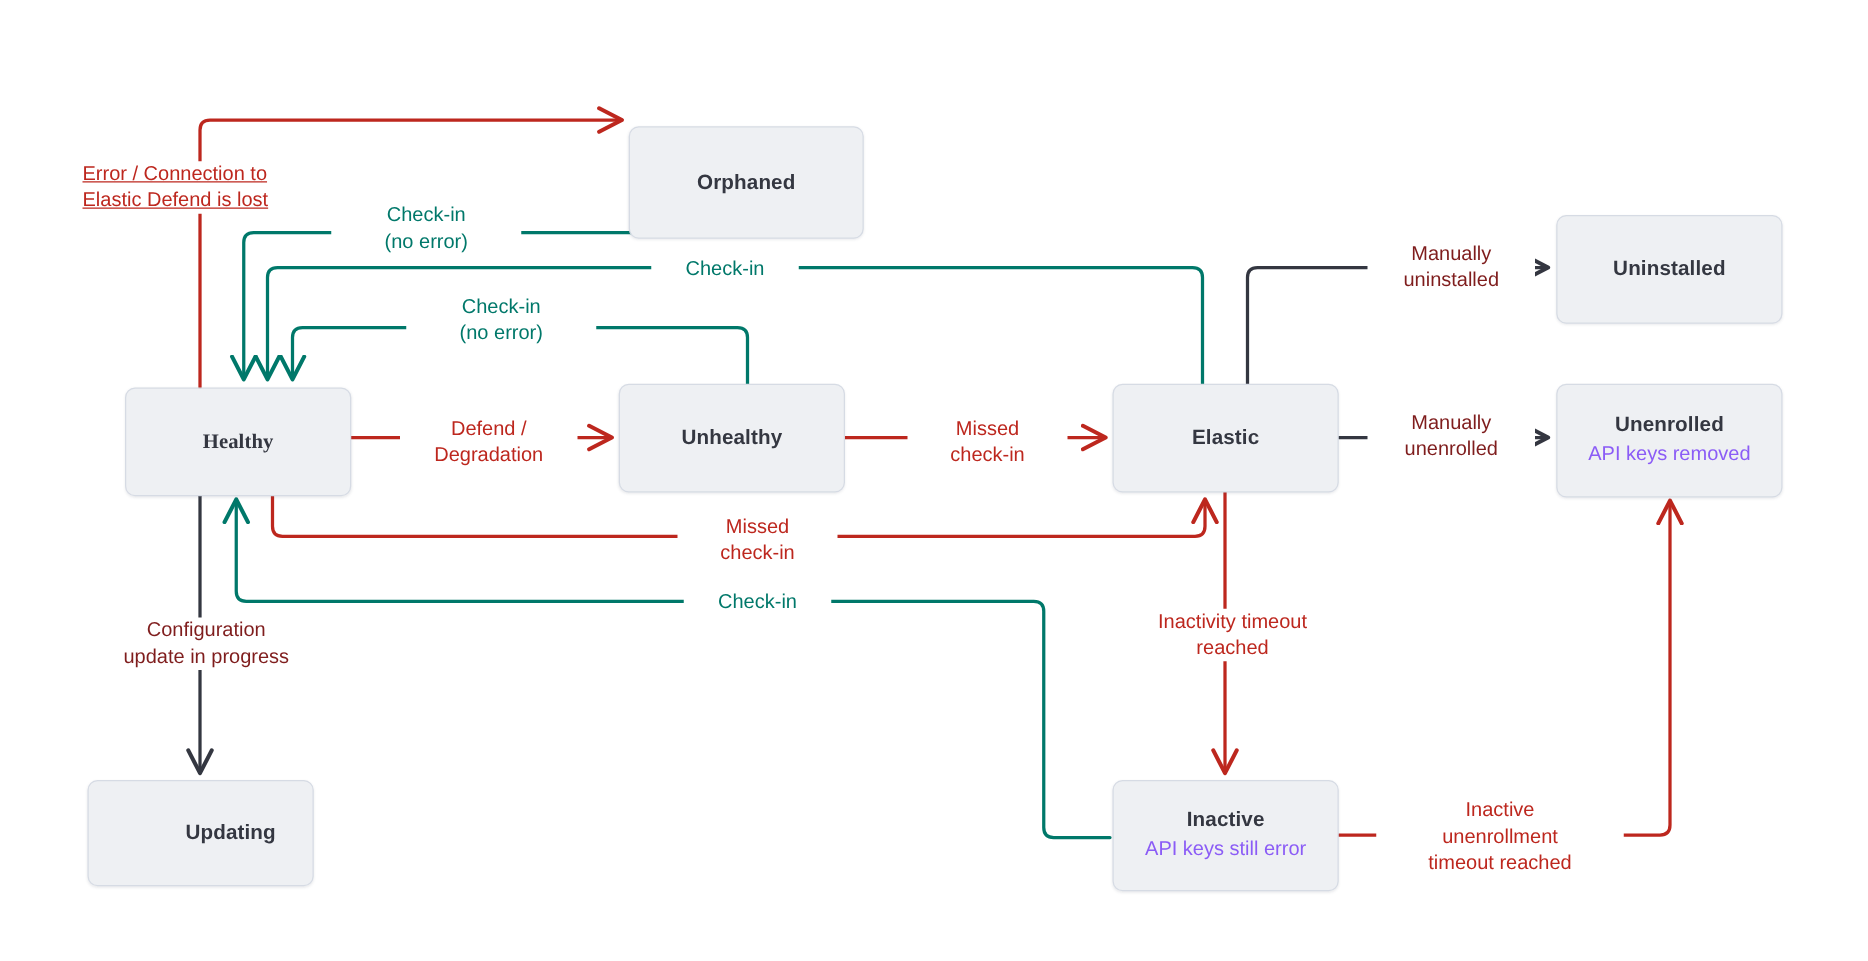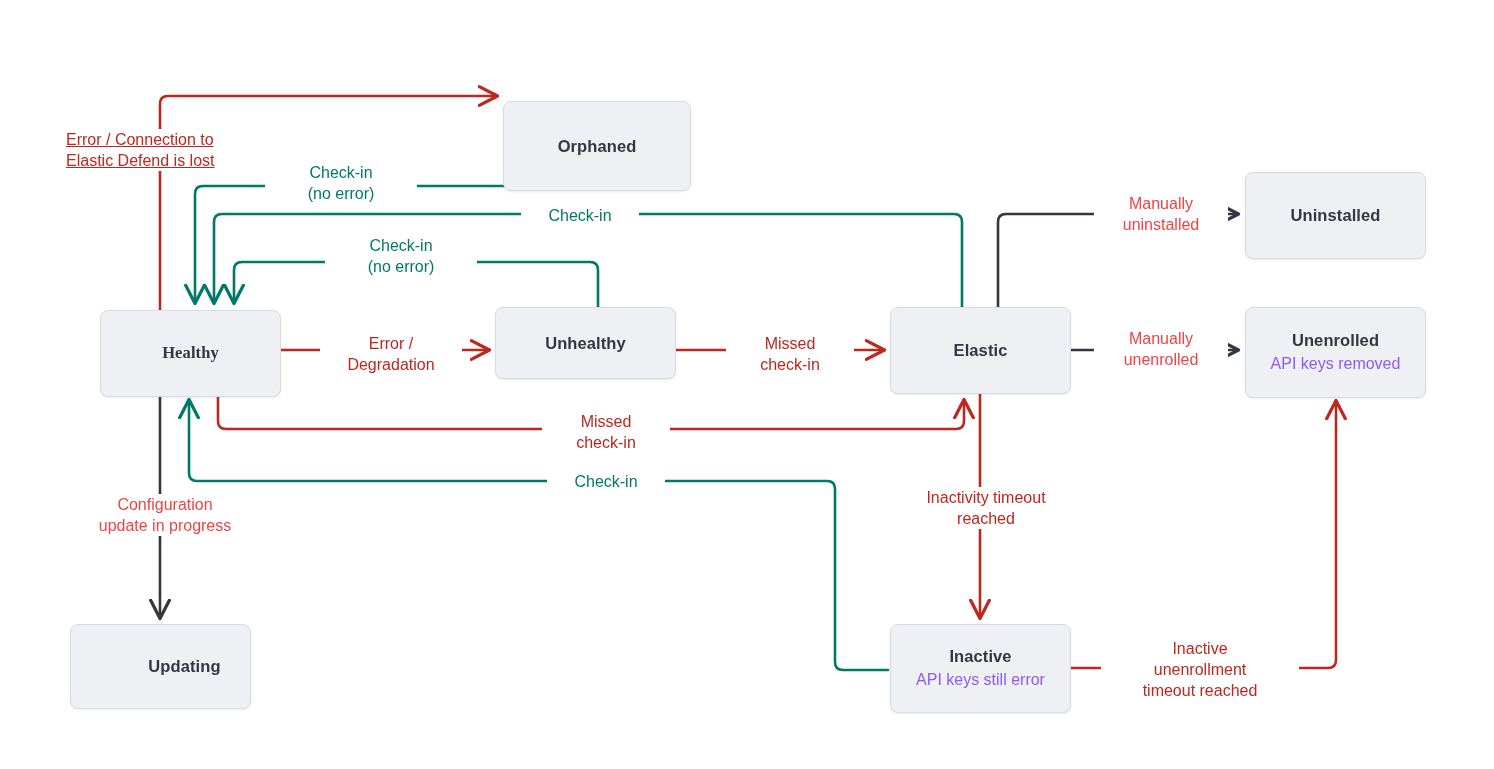--- a/index.html
+++ b/index.html
@@ -54,21 +54,21 @@
     position: absolute;
     font-size: 16px;
     line-height: 21px;
     text-align: center;
     white-space: pre-line;
     background: #ffffff;
     padding: 0 6px;
   }
   .elabel.red   { color: #bd271e; }
   .elabel.teal  { color: #00786a; }
-  .elabel.dark  { color: #ef4444; text-align: center; }
+  .elabel.dark  { color: #7f1d1d; text-align: center; }
   .elabel.left  { text-align: left; padding-left: 0; }
 </style>
 </head>
 <body>
 
 <div id="canvas">
 
   <svg id="edges" viewBox="0 0 1494 769" xmlns="http://www.w3.org/2000/svg">
     <defs>
       <marker id="ar-red" markerWidth="9" markerHeight="9" refX="7.4" refY="4.5" orient="auto" markerUnits="strokeWidth">
@@ -114,21 +114,21 @@
   </svg>
 
   <div class="node" style="left:503px; top:57px; width:188px; height:90px;margin-top:44px;">
     <div class="title">Orphaned</div>
   </div>
 
   <div class="node" style="left:100px; top:310px; width:181px; height:87px;font-family:Liberation Serif, serif;">
     <div class="title">Healthy</div>
   </div>
 
-  <div class="node" style="left:495px; top:307px; width:181px; height:72px;">
+  <div class="node" style="left:495px; top:307px; width:181px; height:87px;">
     <div class="title">Unhealthy</div>
   </div>
 
   <div class="node" style="left:890px; top:307px; width:181px; height:87px;">
     <div class="title">Elastic</div>
   </div>
 
   <div class="node" style="left:1245px; top:172px; width:181px; height:87px;">
     <div class="title">Uninstalled</div>
   </div>
@@ -154,21 +154,21 @@
 (no error)</div>
 
   <div class="elabel teal" style="left:521px; top:205px; width:106px;">Check-in</div>
 
   <div class="elabel teal" style="left:325px; top:235px; width:140px;">Check-in
 (no error)</div>
 
   <div class="elabel dark" style="left:1094px; top:193px; width:122px;">Manually
 uninstalled</div>
 
-  <div class="elabel red" style="left:320px; top:333px; width:130px;">Error /
+  <div class="elabel red" style="left:320px; top:333px; width:130px;">Defend /
 Degradation</div>
 
   <div class="elabel red" style="left:726px; top:333px; width:116px;">Missed
 check-in</div>
 
   <div class="elabel dark" style="left:1094px; top:328px; width:122px;">Manually
 unenrolled</div>
 
   <div class="elabel red" style="left:542px; top:411px; width:116px;">Missed
 check-in</div>

